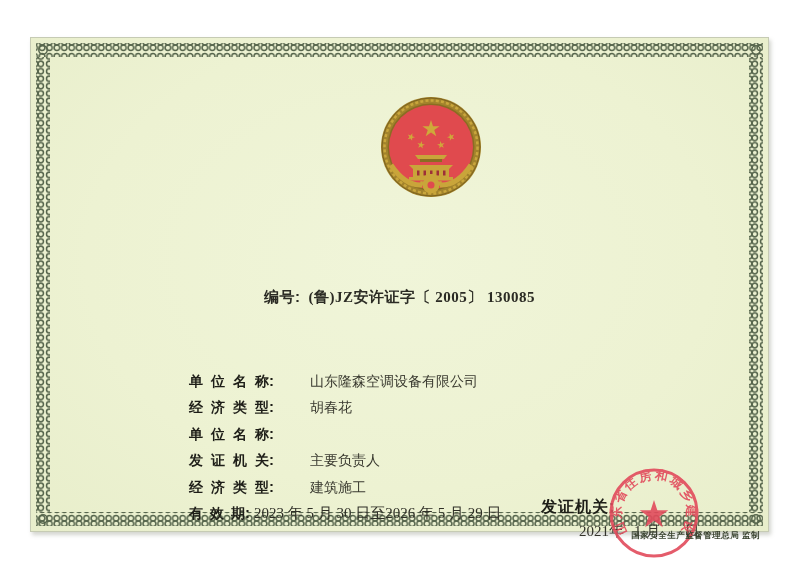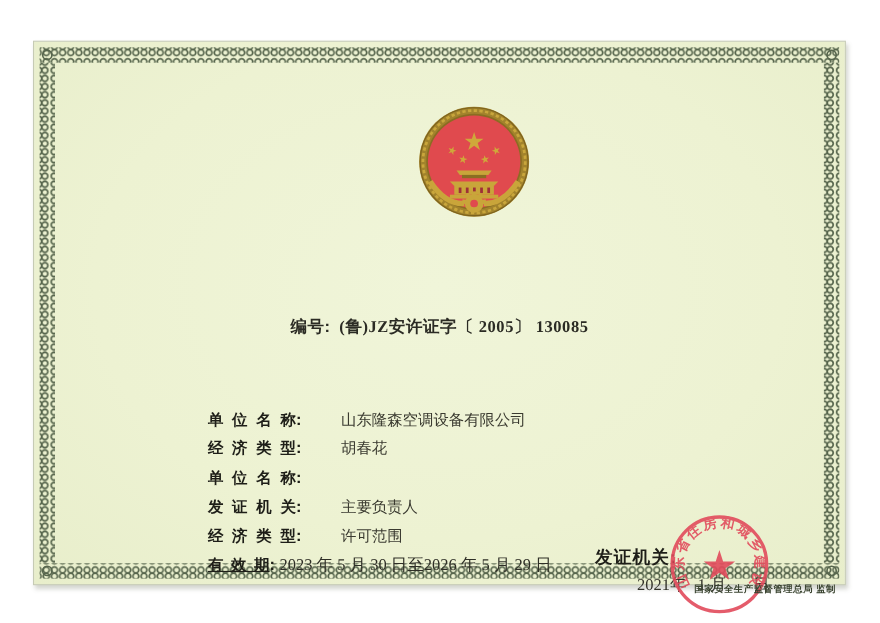--- a/index.html
+++ b/index.html
@@ -33,21 +33,21 @@
   .row{display:flex;align-items:baseline;height:26.4px;white-space:nowrap;}
   .lbl{
     display:inline-block;width:80px;font-size:14px;font-weight:700;color:#1e1e18;
     text-align:justify;text-align-last:justify;margin-top:39px;
   }
   .colon{font-size:15px;font-weight:700;color:#1e1e18;}
   .val{
     margin-left:36px;font-size:14px;color:#3a3a30;
     font-family:"Liberation Serif","DejaVu Serif",serif;
   }
-  .lbl-validity{width:56px;text-decoration:underline;}
+  .lbl-validity{width:56px;}
   .val-validity{margin-left:4px;font-size:15px;color:#2e2e26;font-family:"Liberation Serif","DejaVu Serif",serif;margin-top:29px;}
   .issuer-label{
     position:absolute;left:510px;top:459px;font-size:16px;font-weight:700;
     color:#1e1e18;letter-spacing:1px;
   }
   .issue-date{
     position:absolute;left:548px;top:484px;font-size:15px;color:#33332b;
     font-family:"Liberation Serif","DejaVu Serif",serif;white-space:nowrap;
   }
   .issue-date .d-month{margin-left:10px;}
@@ -149,21 +149,21 @@
           <span class="colon">:</span>
       </div>
       <div class="row">
         <span class="lbl">发证机关</span>
           <span class="colon">:</span>
         <span class="val">主要负责人</span>
       </div>
       <div class="row">
         <span class="lbl">经济类型</span>
           <span class="colon">:</span>
-        <span class="val">许可范围</span>
+        <span class="val">建筑施工</span>
       </div>
       <div class="row">
         <span class="lbl lbl-validity">有效期</span>
           <span class="colon">:</span>
         <span class="val-validity">2023 年 5 月 30 日至2026 年 5 月 29 日</span>
       </div>
     </div>
 
     <div class="issuer-label">发证机关:</div>
     <div class="issue-date">

